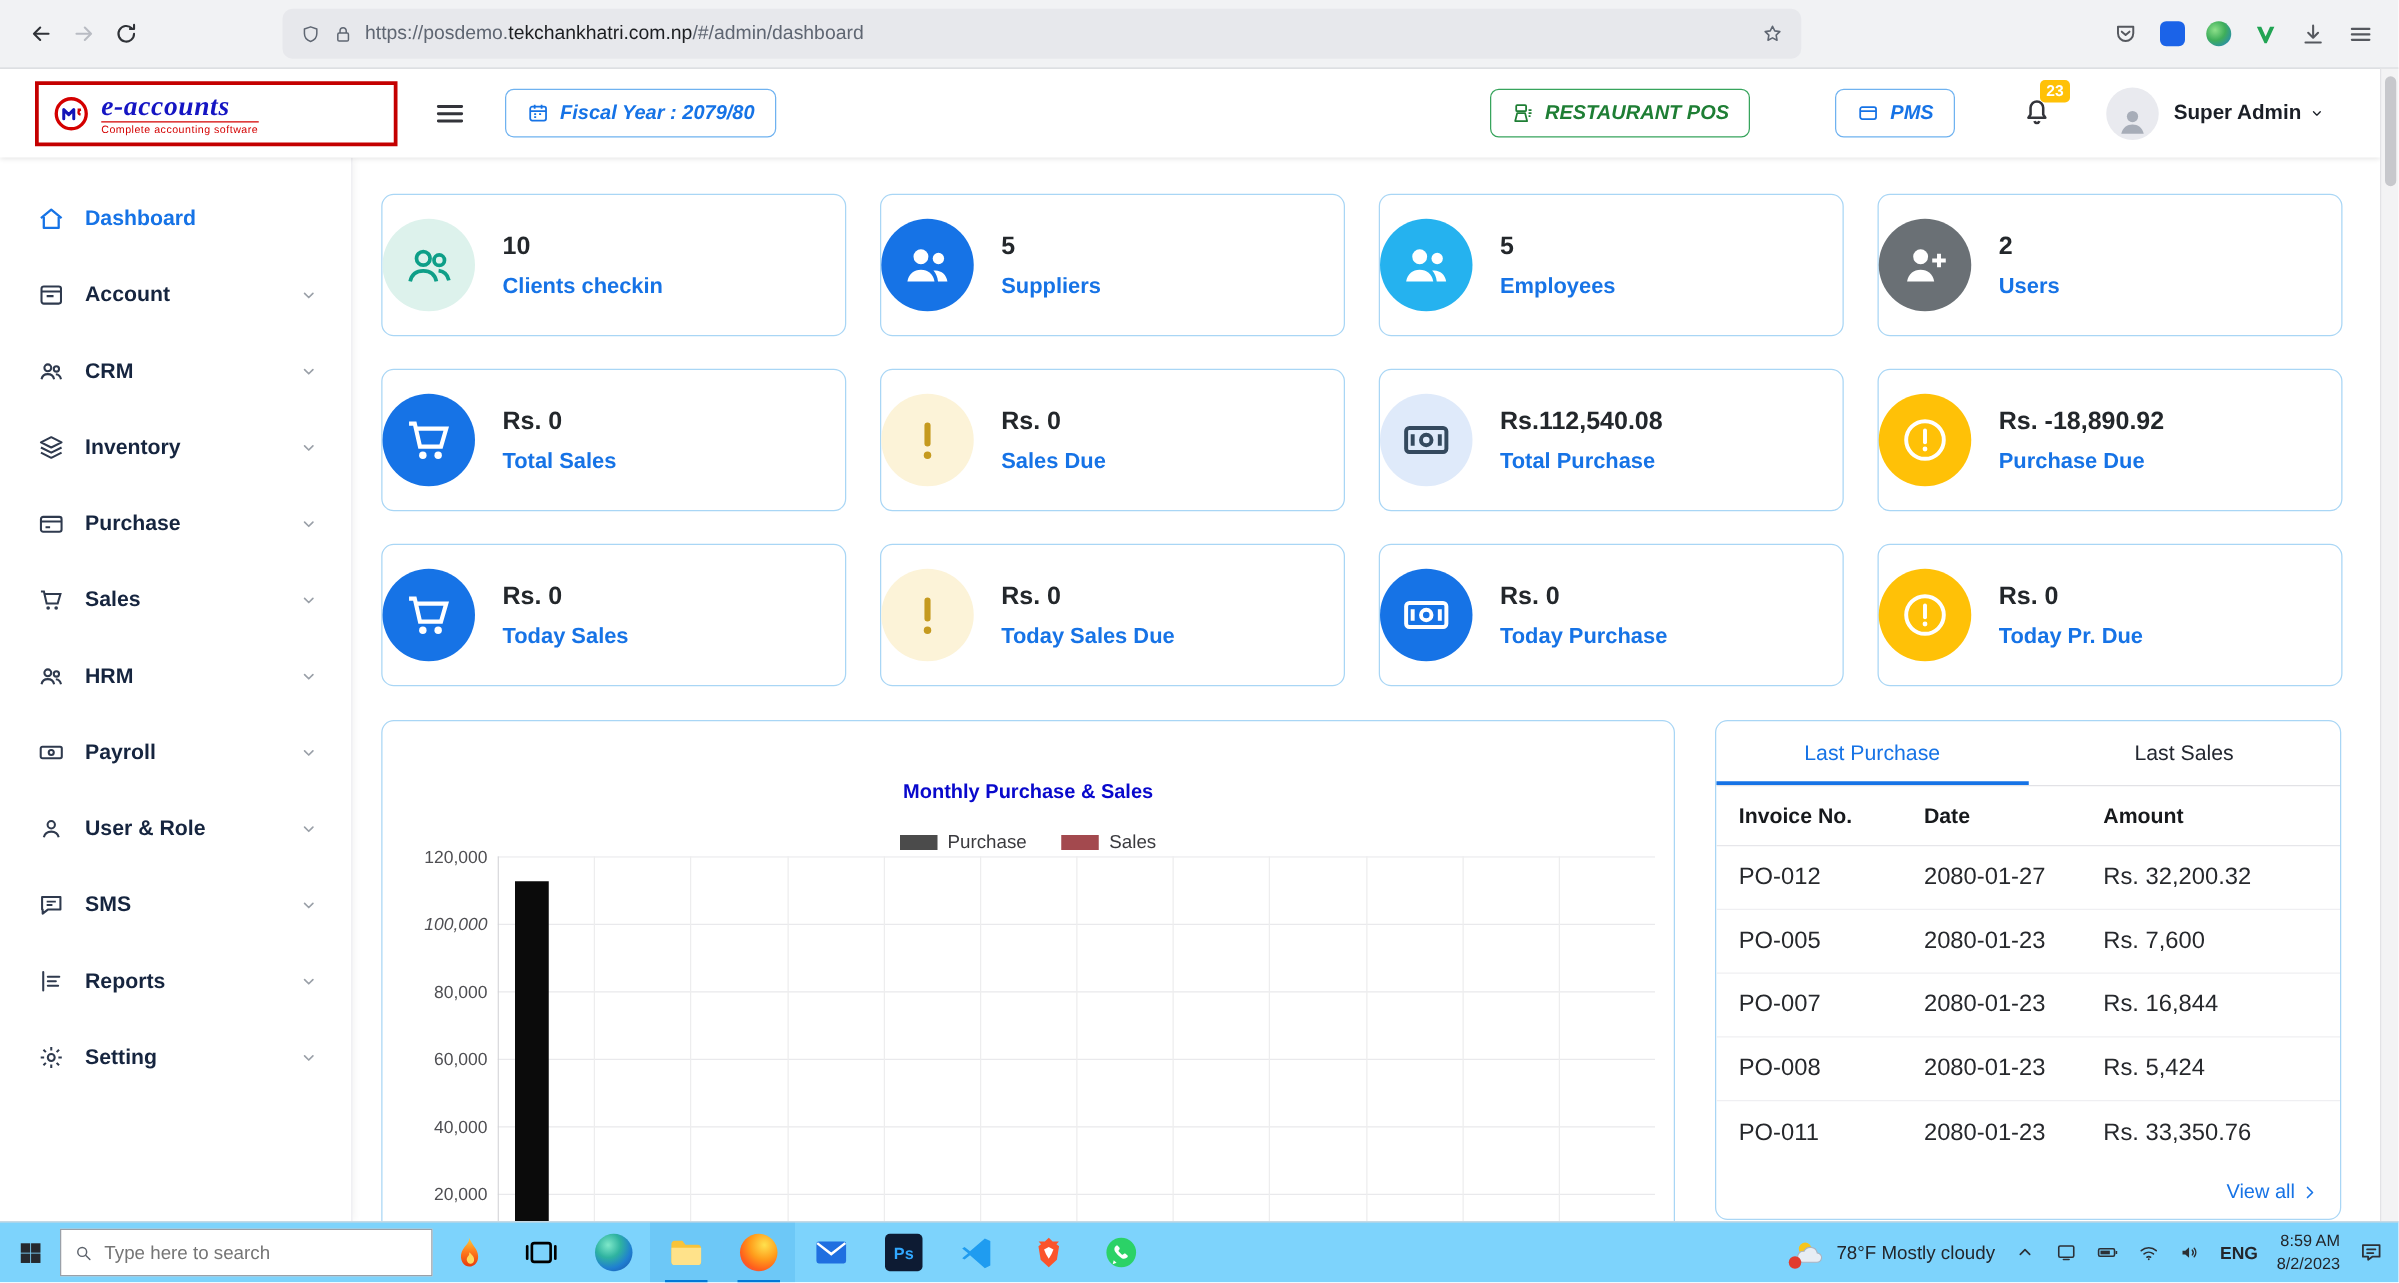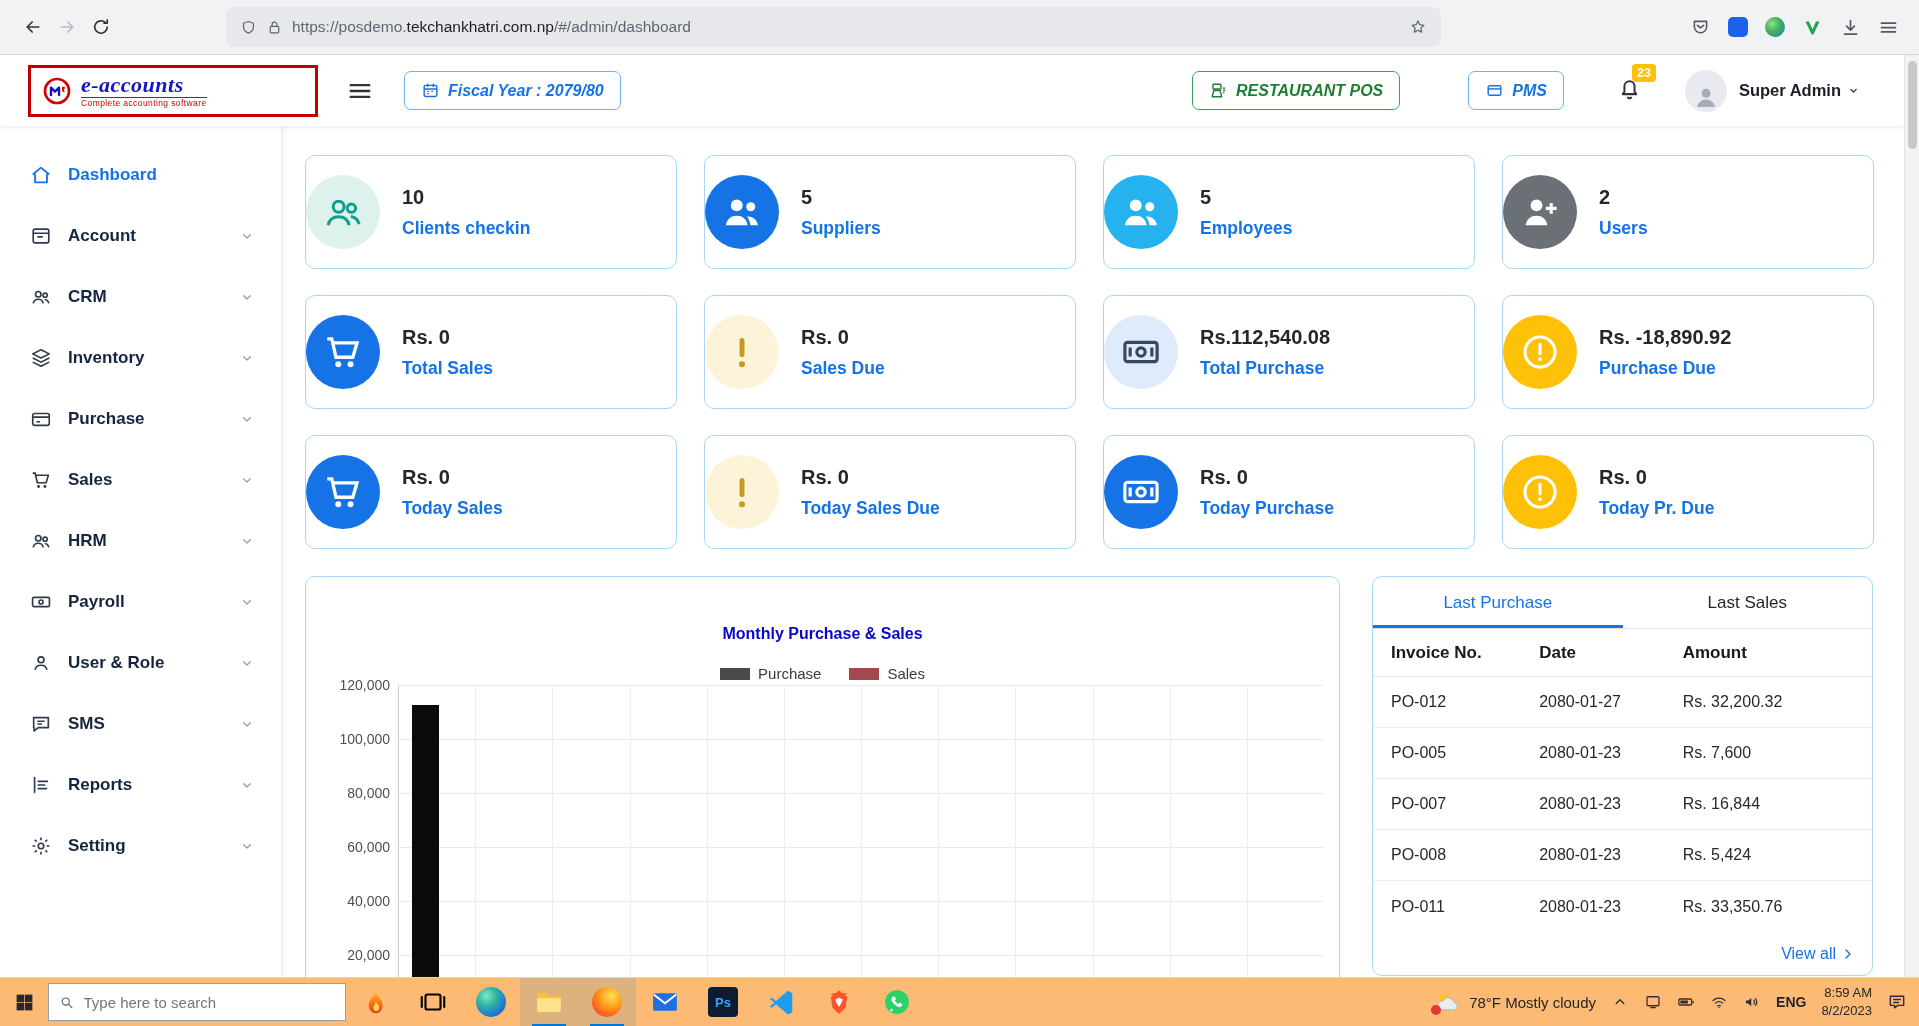--- a/index.html
+++ b/index.html
@@ -99,37 +99,37 @@
 .bar{position:absolute;z-index:2}
 
 
 .recent-card{width:501px;height:400px;border:1px solid var(--card-border,#a9d6f5);border-radius:10px;
   background:#fff;display:flex;flex-direction:column;overflow:hidden}
 .tabs{display:flex;height:52px;border-bottom:1px solid #e2e2e6;flex:none}
 .tab{flex:1;display:flex;align-items:center;justify-content:center;font-size:17px;color:#232730;cursor:pointer}
 .tab.active{color:var(--accent-blue,#1673e6);box-shadow:inset 0 -3px 0 var(--accent-blue,#1673e6)}
 .thead,.tr{display:grid;grid-template-columns:32% 31% 37%;padding:0 18px;align-items:center}
 .thead{height:48px;font-size:17px;font-weight:bold;color:#17191c;border-bottom:1px solid #e6e6ea;flex:none}
-.tr{height:51px;font-size:16px;color:#26282c;border-bottom:1px solid #efeff2}
+.tr{height:51px;font-size:19px;color:#26282c;border-bottom:1px solid #efeff2}
 .tr:last-child{border-bottom:none}
 .view-all{margin-top:auto;align-self:flex-end;display:flex;align-items:center;gap:4px;padding:12px 16px;
   color:var(--accent-blue,#1673e6);font-size:16px;cursor:pointer}
 .view-all .icon{width:16px;height:16px}
 
 
 .watermark{position:absolute;left:1552px;top:868px;z-index:50;pointer-events:none;color:#8a8a8a}
 .wm1{font-size:24px;opacity:.55}
 .wm2{font-size:15px;opacity:.5;margin-top:9px}
 
 
 .pagebar{position:absolute;top:55px;right:0;width:15px;height:922px;background:#f3f3f4;border-left:1px solid #e3e3e6;z-index:6}
 .pagebar .thumb{position:absolute;top:6px;left:3px;width:9px;height:88px;border-radius:5px;background:#c7c8cc}
 
 
-.taskbar{position:absolute;left:0;right:0;bottom:0;height:49px;background:#fdba74;border-top:1px solid #d4d7dc;
+.taskbar{position:absolute;left:0;right:0;bottom:0;height:49px;background:#7dd3fc;border-top:1px solid #d4d7dc;
   display:flex;align-items:center;z-index:20}
 .tb-start{width:48px;height:49px;display:flex;align-items:center;justify-content:center;cursor:pointer}
 .tb-start .icon{width:21px;height:21px;color:#26292e}
 .tb-search{width:298px;height:38px;background:#fff;border:1px solid #9aa0a8;display:flex;align-items:center;
   padding:0 10px;gap:9px}
 .tb-search .icon{width:17px;height:17px;color:#5c626b}
 .tb-search input{border:none;outline:none;background:transparent;font-size:15px;color:#5c626b;width:100%;
   font-family:inherit}
 .tb-apps{display:flex;height:49px}
 .tb-app{width:58px;height:49px;display:flex;align-items:center;justify-content:center;position:relative;cursor:pointer}
@@ -645,21 +645,21 @@
                 <span class="legend-swatch" style="background: rgb(75, 75, 75);"></span>
                 <span>Purchase</span>
               </span>
               <span class="legend-item">
                 <span class="legend-swatch" style="background: rgb(163, 73, 78);"></span>
                 <span>Sales</span>
               </span>
             </div>
           <div class="chart-yaxis" id="chart-yaxis">
               <div class="ytick" style="top: 108px;">120,000</div>
-              <div class="ytick" style="top: 162px;">100,000</div>
+              <div class="ytick" style="top: 162px; font-style: italic;">100,000</div>
               <div class="ytick" style="top: 216px;">80,000</div>
               <div class="ytick" style="top: 270px;">60,000</div>
               <div class="ytick" style="top: 324px;">40,000</div>
               <div class="ytick" style="top: 378px;">20,000</div>
             </div>
           <div class="chart-plot" id="chart-plot">
               <div class="hline" style="top: 0px;"></div>
               <div class="hline" style="top: 54px;"></div>
               <div class="hline" style="top: 108px;"></div>
               <div class="hline" style="top: 162px;"></div>

